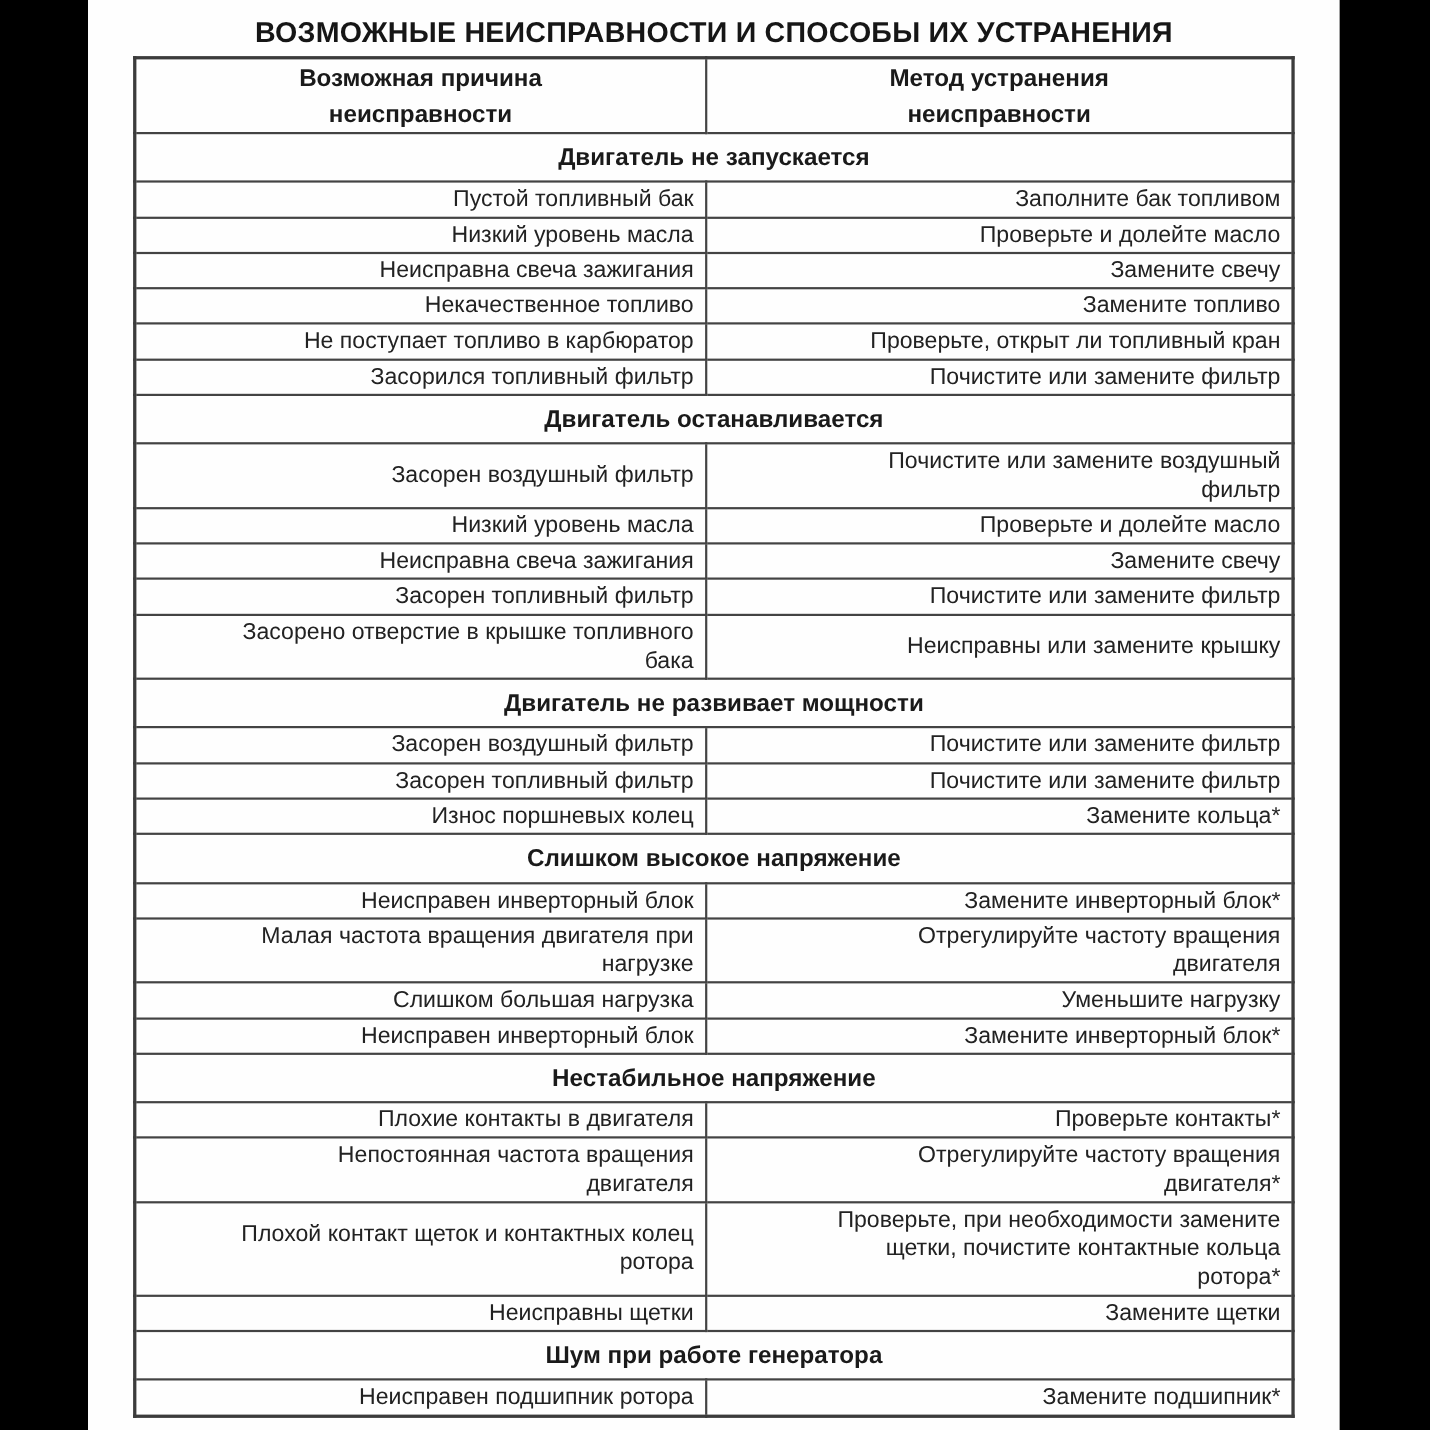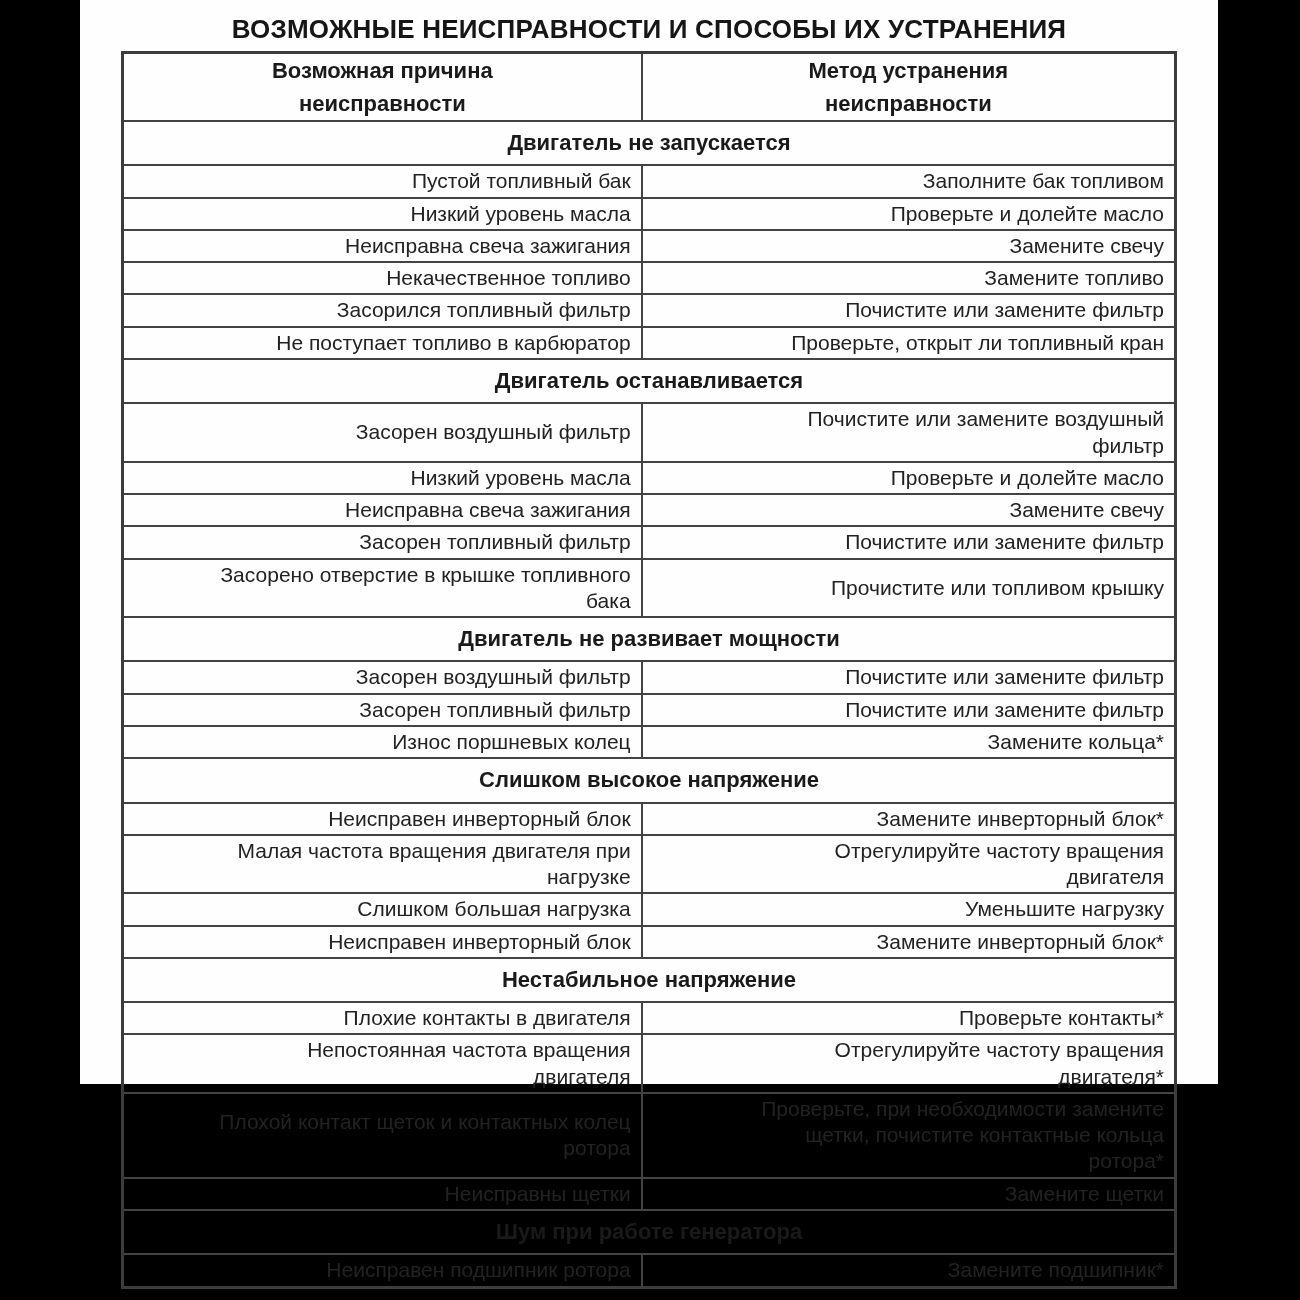--- a/index.html
+++ b/index.html
@@ -6,21 +6,21 @@
   html, body { width: 1300px; height: 1300px; }
   body {
     background: #000;
     font-family: "Liberation Sans", sans-serif;
     color: #1e1e1e;
     overflow: hidden;
   }
   .stage {
     position: relative;
     width: 1300px;
-    height: 1084px;
+    height: 1300px;
     background: #000;
   }
   .letterbox {
     position: absolute;
     top: 0;
     bottom: 0;
     background: #000;
   }
   .letterbox.left  { left: 0;  width: 80px; }
   .letterbox.right { right: 0; width: 82px; }
@@ -126,27 +126,27 @@
     <td class="cell cause">Неисправна свеча зажигания</td>
     <td class="cell remedy">Замените свечу</td>
   </tr>
 
   <tr class="data-row">
     <td class="cell cause">Некачественное топливо</td>
     <td class="cell remedy">Замените топливо</td>
   </tr>
 
   <tr class="data-row">
-    <td class="cell cause">Засорился топливный фильтр</td>
-    <td class="cell remedy">Почистите или замените фильтр</td>
-  </tr>
-
-  <tr class="data-row">
     <td class="cell cause">Не поступает топливо в карбюратор</td>
     <td class="cell remedy">Проверьте, открыт ли топливный кран</td>
+  </tr>
+
+  <tr class="data-row">
+    <td class="cell cause">Засорился топливный фильтр</td>
+    <td class="cell remedy">Почистите или замените фильтр</td>
   </tr>
 
   <tr class="section-row">
     <td class="section-title" colspan="2">Двигатель останавливается</td>
   </tr>
 
   <tr class="data-row">
     <td class="cell cause">Засорен воздушный фильтр</td>
     <td class="cell remedy">Почистите или замените воздушный
 фильтр</td>
@@ -163,21 +163,21 @@
   </tr>
 
   <tr class="data-row">
     <td class="cell cause">Засорен топливный фильтр</td>
     <td class="cell remedy">Почистите или замените фильтр</td>
   </tr>
 
   <tr class="data-row">
     <td class="cell cause">Засорено отверстие в крышке топливного
 бака</td>
-    <td class="cell remedy">Прочистите или топливом крышку</td>
+    <td class="cell remedy">Неисправны или замените крышку</td>
   </tr>
 
   <tr class="section-row">
     <td class="section-title" colspan="2">Двигатель не развивает мощности</td>
   </tr>
 
   <tr class="data-row">
     <td class="cell cause">Засорен воздушный фильтр</td>
     <td class="cell remedy">Почистите или замените фильтр</td>
   </tr>

